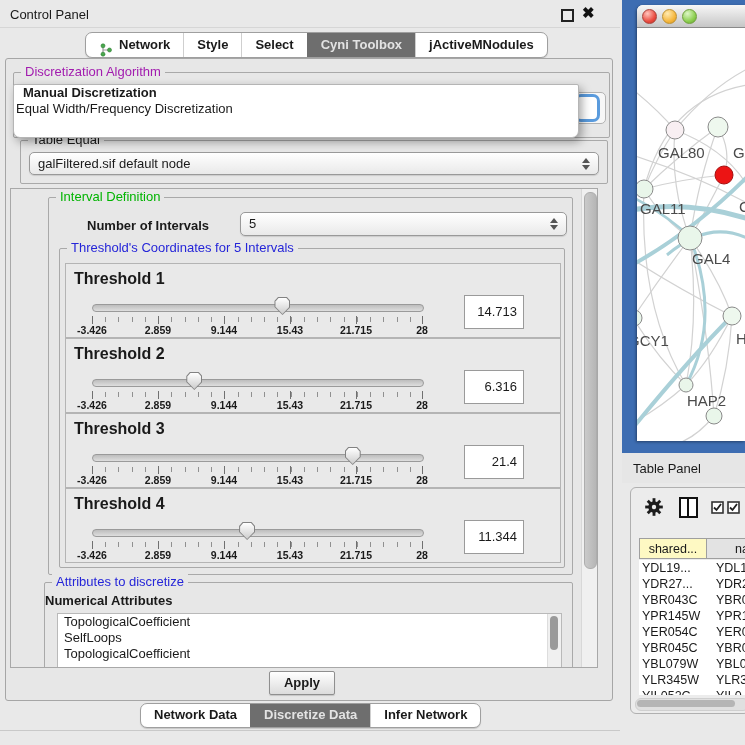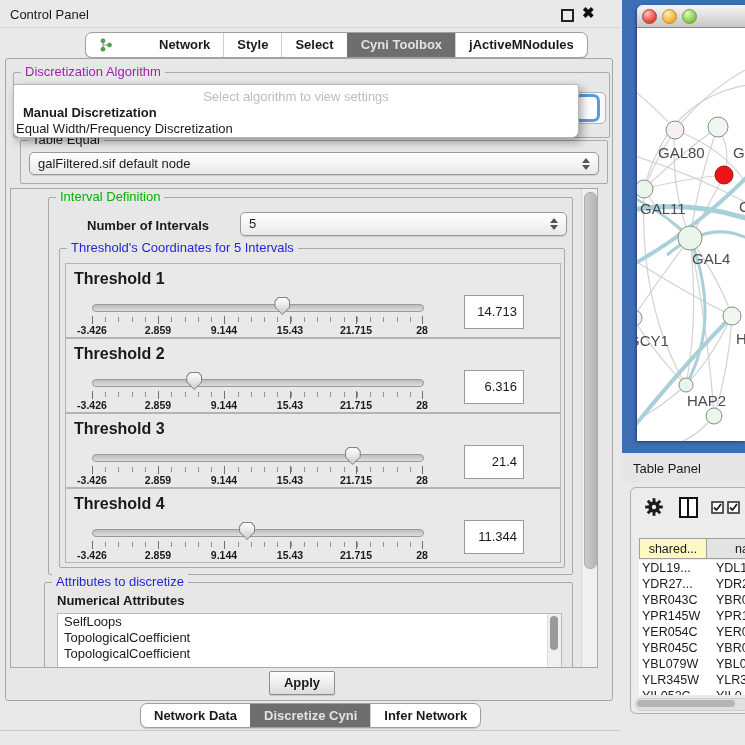--- a/index.html
+++ b/index.html
@@ -8,22 +8,22 @@
   .abs{position:absolute;}
 
   
   .cp-title{left:10px;top:7px;font-size:13px;}
   .float-ic{left:561px;top:9px;width:9px;height:9px;border:2px solid #222;background:transparent;}
   .close-ic{left:582px;top:4px;font-size:15px;font-weight:bold;color:#111;}
   .tb-ridge{left:0;top:27px;width:620px;height:0;border-top:1px solid #d6d6d6;}
 
   .tabbar{display:inline-flex;background:#fff;border:1px solid #9f9f9f;border-radius:7px;
           overflow:hidden;height:24px;box-shadow:0 1px 1px rgba(0,0,0,.15);}
-  .tab{display:flex;align-items:center;padding:0 13px;font-size:13px;font-weight:bold;
-       line-height:24px;white-space:nowrap;border-left:1px solid #cfcfcf;color:#1a1a1a;gap:40px;}
+  .tab{display:flex;align-items:flex-end;padding:0 13px;font-size:13px;font-weight:bold;
+       line-height:24px;white-space:nowrap;border-left:1px solid #cfcfcf;color:#1a1a1a;}
   .tab:first-child{border-left:none;}
   .tab.active{background:#6e6e6e;color:#e3e3e3;border-left-color:#6e6e6e;}
   .tab .net-icon{margin-right:6px;display:inline-flex;}
 
   .main-panel{left:5px;top:58px;width:606px;height:641px;background:#e7e7e7;
               border:1px solid #a6a6a6;border-radius:3px;}
 
   .group{position:absolute;border:1px solid #a9a9a9;border-radius:2px;}
   .gtitle{position:absolute;top:-9px;left:7px;background:#e7e7e7;padding:0 4px;font-size:13px;}
 
@@ -164,21 +164,20 @@
 
   <div class="abs main-panel"></div>
 
   <div class="group" style="left:13px;top:72px;width:595px;height:64px;">
     <span class="gtitle" style="color:#a21caf;">Discretization Algorithm</span>
   </div>
   <div class="abs frag-gray"></div>
   <div class="abs frag-blue"></div>
 
   <div class="abs popup">
-    <div class="pp-ph">Select algorithm to view settings</div>
     <div class="pp-b">Manual Discretization</div>
     <div class="pp-n">Equal Width/Frequency Discretization</div>
   </div>
 
   <div class="group" style="left:20px;top:140px;width:586px;height:42px;">
     <span class="gtitle">Table Equal</span>
     <div class="combo" style="left:8px;top:11px;width:560px;height:21px;line-height:21px;">
       <span>galFiltered.sif default node</span>
       <span class="spin">
           <div class="u"></div>
@@ -293,42 +292,42 @@
               <div class="sl-major" style="left: 356px;"></div>
               <span class="sl-ticklabel" style="left: 356px;">28</span>
               <div class="th-value">11.344</div>
             </div>
           </div>
       </div>
     </div>
 
     <div class="group" style="left:33px;top:393px;width:527px;height:90px;">
       <span class="gtitle gt-blue">Attributes to discretize</span>
-      <span class="blab" style="left:12px;top:10px;">Numerical Attributes</span>
+      <span class="blab" style="left:0;top:10px;">Numerical Attributes</span>
       <div class="attr-list">
         <div>
+            <div class="attr-item">TopologicalCoefficient</div>
             <div class="attr-item">SelfLoops</div>
-            <div class="attr-item">TopologicalCoefficient</div>
             <div class="attr-item">TopologicalCoefficient</div>
           </div>
         <div class="attr-vsb">
           <div class="thumb"></div>
         </div>
       </div>
     </div>
   </div>
 
   <div class="abs apply-btn">Apply</div>
 
   <div class="abs tabbar" style="left:140px;top:703px;height:23px;">
       <div class="tab">
         <span>Network Data</span>
       </div>
       <div class="tab active">
-        <span>Discretize Cyni</span>
+        <span>Discretize Data</span>
       </div>
       <div class="tab">
         <span>Infer Network</span>
       </div>
     </div>
   <div class="abs bottom-divider"></div>
 
   <div class="abs blue-frame"></div>
   <div class="abs net-window">
     <div class="net-titlebar">

